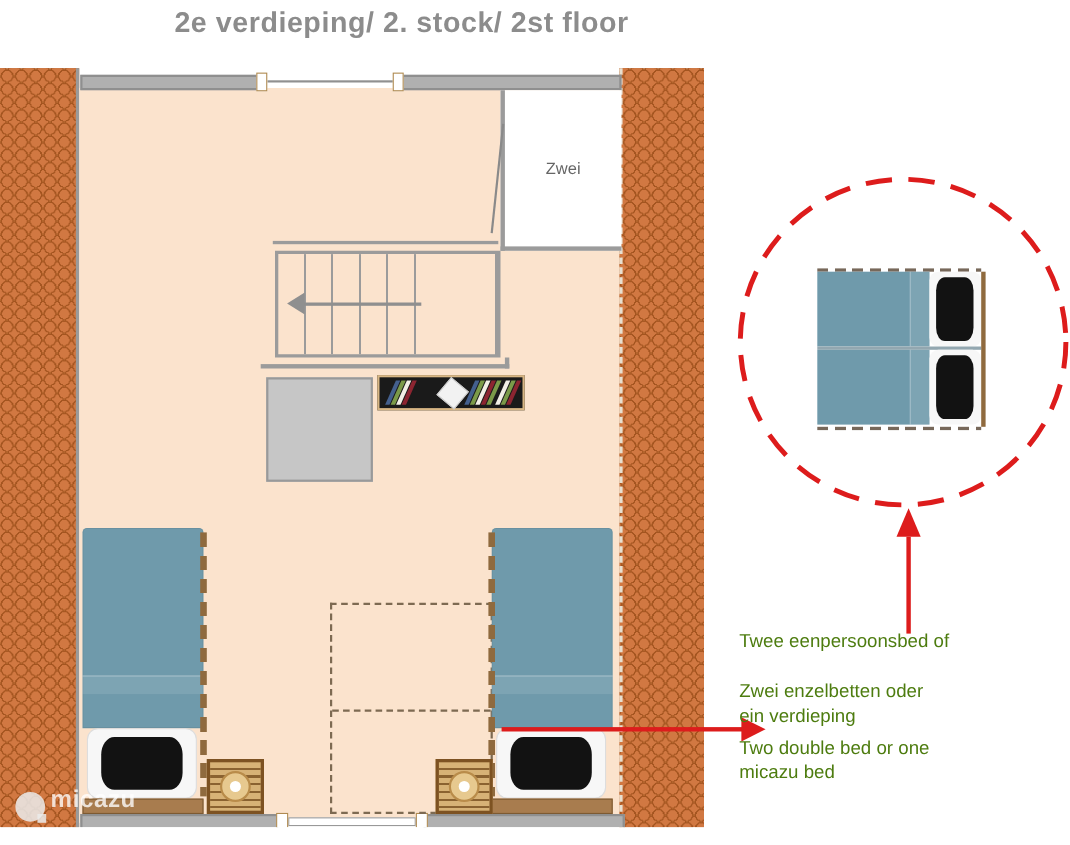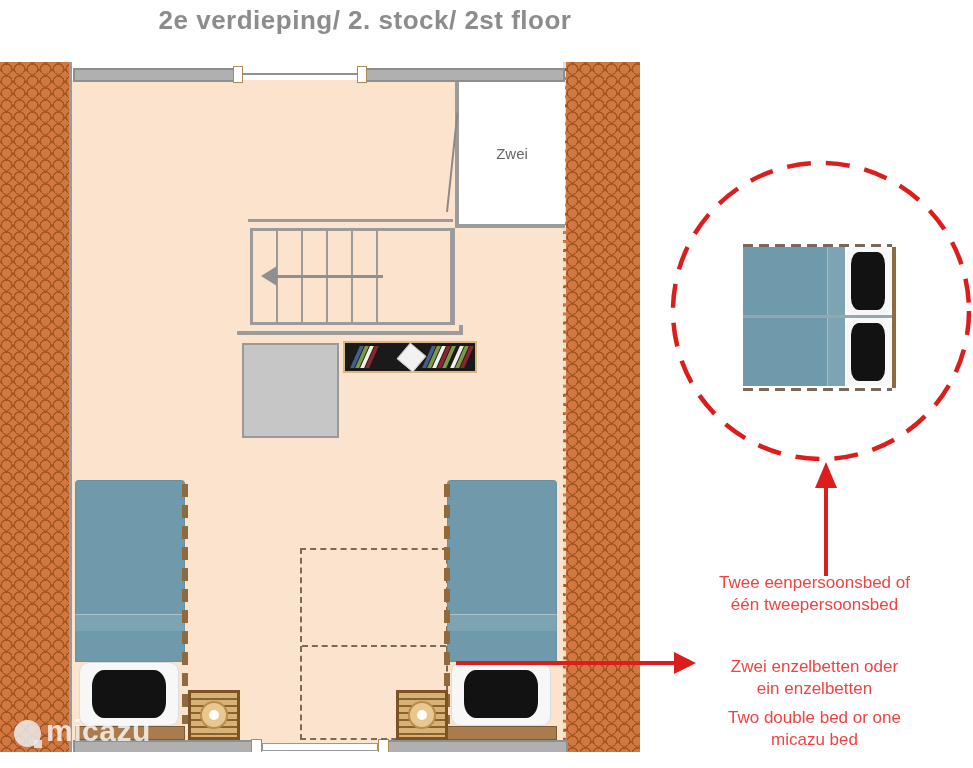--- a/index.html
+++ b/index.html
@@ -97,29 +97,29 @@
   .d-blanket{left:0;top:0;width:102px;height:100%;background:#6f9aab;}
   .d-fold{left:84px;top:0;width:18px;height:100%;background:rgba(255,255,255,0.10);border-left:1px solid rgba(255,255,255,0.3);}
   .d-mattress{left:102px;top:0;width:47px;height:100%;background:#f7f7f7;border-radius:8px;}
   .d-pillow{left:6px;top:5px;width:34px;height:58px;background:#121212;border-radius:8px/12px;}
   .d-frame{left:149px;top:0;width:4px;height:141px;background:#8f6a3e;}
   .d-dash{left:0;width:149px;height:3px;background:repeating-linear-gradient(90deg,#77685a 0 10px,rgba(0,0,0,0) 10px 16px);}
   .d-dash.top{top:-3px;} .d-dash.bot{top:141px;}
   .d-seam{left:0;top:68px;width:149px;height:3px;background:#93a7b0;}
 
   
-  .notes{left:672px;top:572px;width:285px;text-align:center;font-size:17px;line-height:22px;color:#ef4444;}
+  .notes{left:672px;top:572px;width:285px;text-align:left;font-size:17px;line-height:22px;color:#4d7c0f;}
   .note{margin:0;}
-  .note-german{margin-top:40px;}
+  .note-german{margin-top:24px;}
   .note-english{margin-top:7px;}
 
   
   .wm-logo{left:14px;top:720px;width:27px;height:27px;border-radius:50%;background:rgba(235,235,235,0.85);}
   .wm-logo-notch{position:absolute;right:-1px;bottom:-1px;width:8px;height:8px;background:rgba(235,235,235,0.85);}
-  .wm-text{left:46px;top:714px;font-size:30px;font-weight:bold;color:rgba(255,255,255,0.78);letter-spacing:0.5px;}
+  .wm-text{left:46px;top:714px;font-size:22px;font-weight:bold;color:rgba(255,255,255,0.78);letter-spacing:0.5px;}
 </style>
 </head>
 <body>
 
 <div id="stage">
 
   <div class="abs title">2e verdieping/ 2. stock/ 2st floor</div>
 
   <div class="abs tiles tiles-left"></div>
   <div class="abs tiles tiles-right"></div>
@@ -231,25 +231,24 @@
     <div class="abs d-frame"></div>
     <div class="abs d-dash bot"></div>
   </div>
 
   <div class="abs red-head-up"></div>
   <div class="abs red-line-v"></div>
 
   <div class="abs notes">
     <p class="note note-dutch">
       <span>Twee eenpersoonsbed of</span><br>
-      <span>één tweepersoonsbed</span>
     </p>
     <p class="note note-german">
       <span>Zwei enzelbetten oder</span><br>
-      <span>ein enzelbetten</span>
+      <span>ein verdieping</span>
     </p>
     <p class="note note-english">
       <span>Two double bed or one</span><br>
       <span>micazu bed</span>
     </p>
   </div>
 
   <div class="abs wm-logo">
     <div class="wm-logo-notch"></div>
   </div>

